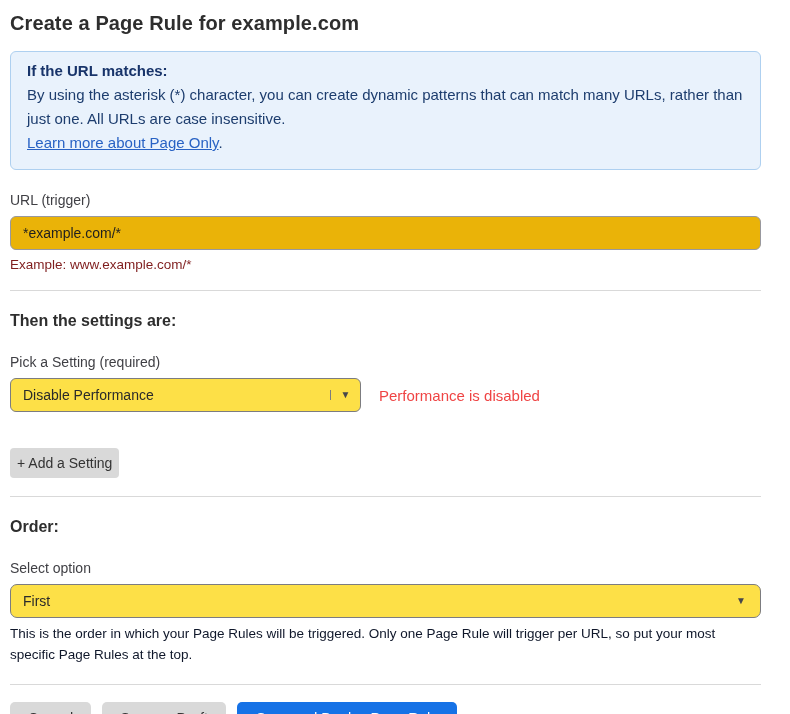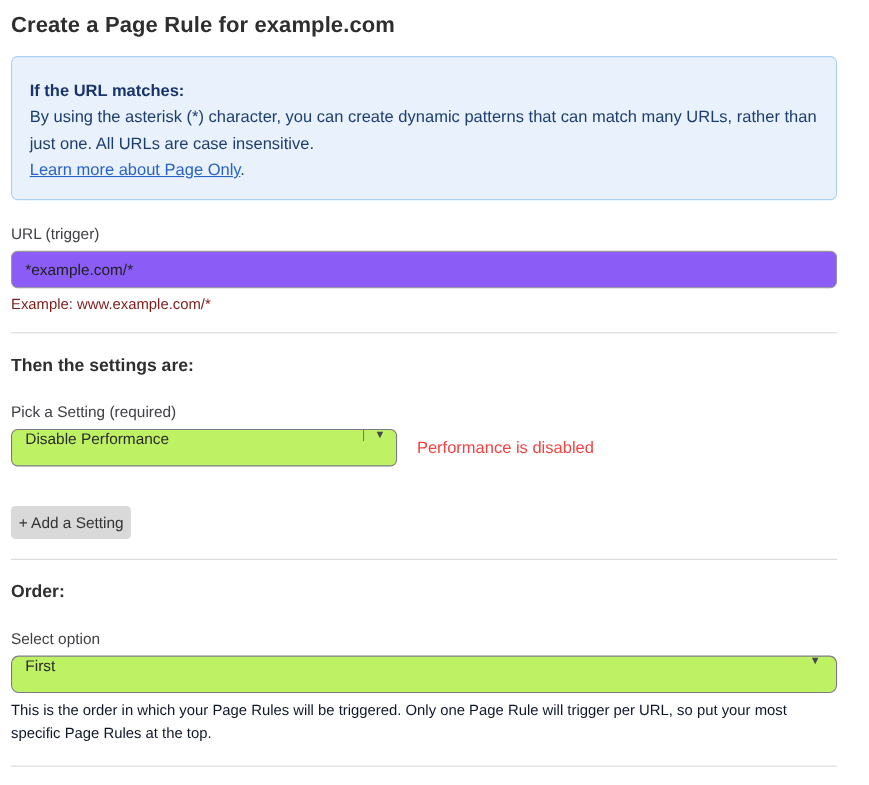--- a/index.html
+++ b/index.html
@@ -21,21 +21,21 @@
     font-weight: 700;
     color: #2e2e2e;
     letter-spacing: 0.1px;
   }
 
   .info-box {
     margin-top: 16px;
     background: #e9f2fc;
     border: 1px solid #aed0f0;
     border-radius: 6px;
-    padding: 19px 16px 14px 16px;
+    padding: 7px 16px 14px 16px;
     color: #1d3d6e;
     font-size: 15px;
     line-height: 1.6;
   }
   .info-box .info-heading {
     font-weight: 700;
     color: #18346a;
   }
   .info-box a.info-link {
     color: #2862c4;
@@ -47,21 +47,21 @@
     font-size: 14px;
     color: #3f3f44;
     margin-bottom: 8px;
   }
 
   .url-section { margin-top: 22px; }
   .url-input {
     display: block;
     width: 100%;
     height: 34px;
-    background: #8b5cf6;
+    background: #eab308;
     border: 1px solid #98989e;
     border-radius: 6px;
     padding: 0 12px;
     font-family: "Liberation Sans", sans-serif;
     font-size: 14px;
     color: #1f1f1f;
     outline: none;
   }
   .helper-text {
     margin-top: 7px;
@@ -84,25 +84,25 @@
 
   .picker-label { margin-top: 24px; }
 
   .setting-row {
     display: flex;
     align-items: center;
     margin-top: 0;
   }
   .select-box {
     display: flex;
-    align-items: flex-start;
+    align-items: center;
     height: 34px;
     border: 1px solid #7c7c80;
     border-radius: 6px;
-    background: #bef264;
+    background: #fde047;
     cursor: pointer;
     overflow: hidden;
   }
   .setting-select { width: 351px; }
   .select-value {
     flex: 1;
     display: flex;
     align-items: center;
     padding: 0 12px;
     font-size: 14px;

